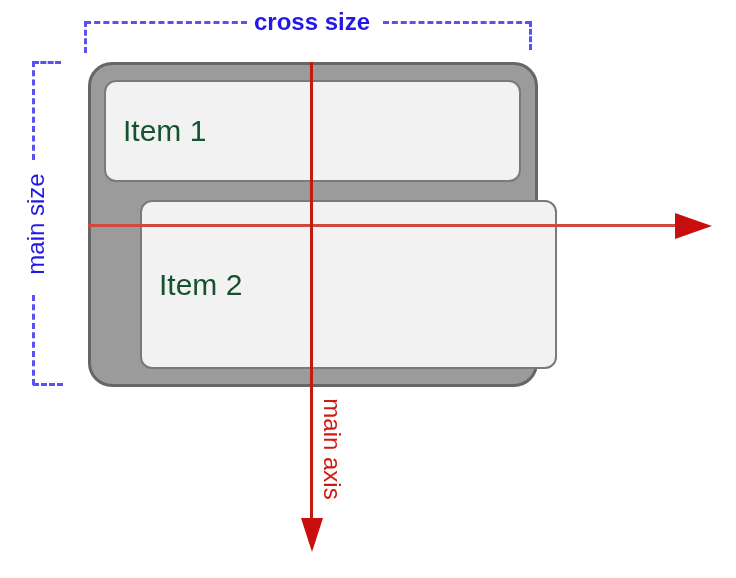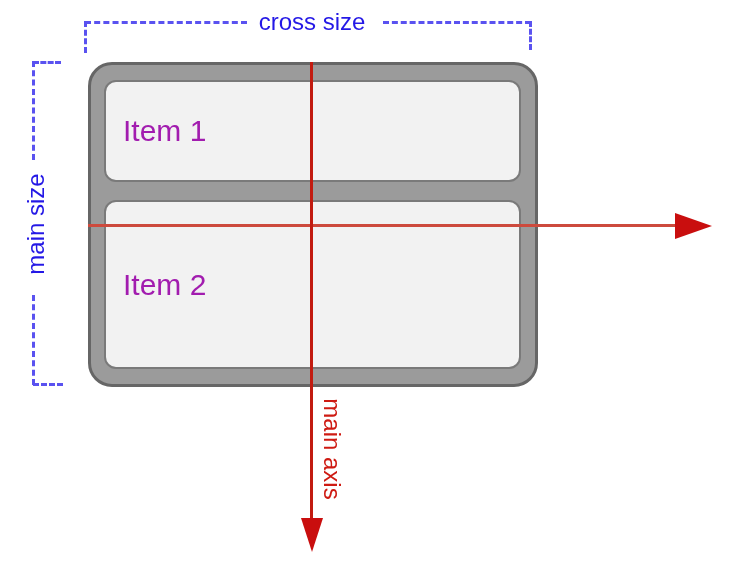--- a/index.html
+++ b/index.html
@@ -27,24 +27,24 @@
     left: 13px;
     width: 417px;
     box-sizing: border-box;
     background: #f2f2f2;
     border: 2px solid #7a7a7a;
     border-radius: 12px;
     display: flex;
     align-items: center;
     padding-left: 17px;
     font-size: 30px;
-    color: #a21caf;
+    color: #14532d;
   }
   .flex-item-1 { top: 15px; height: 102px; }
-  .flex-item-2 { top: 135px; height: 169px; }
+  .flex-item-2 { top: 135px; height: 169px; margin-left: 36px; }
 
   
   .dash-h { height: 0; border-top: 3px dashed #5a52f0; }
   .dash-v { width: 0; border-left: 3px dashed #5a52f0; }
 
   .cross-size-seg-left  { left: 85px;  top: 21px; width: 162px; }
   .cross-size-seg-right { left: 383px; top: 21px; width: 148px; }
   .cross-size-tick-left  { left: 84px;  top: 21px; height: 32px; }
   .cross-size-tick-right { left: 529px; top: 21px; height: 29px; }
 
@@ -56,20 +56,21 @@
   
   .blue-label {
     color: #2418e6;
     font-size: 24px;
     white-space: nowrap;
   }
   .cross-size-label {
     left: 251px; top: 8px;
     width: 122px;
     text-align: center;
+    font-weight: bold;
   }
   .main-size-label {
     left: -25px; top: 211px;
     width: 120px; height: 26px;
     text-align: center;
     transform: rotate(-90deg);
   }
 
   
   .cross-axis-line {

